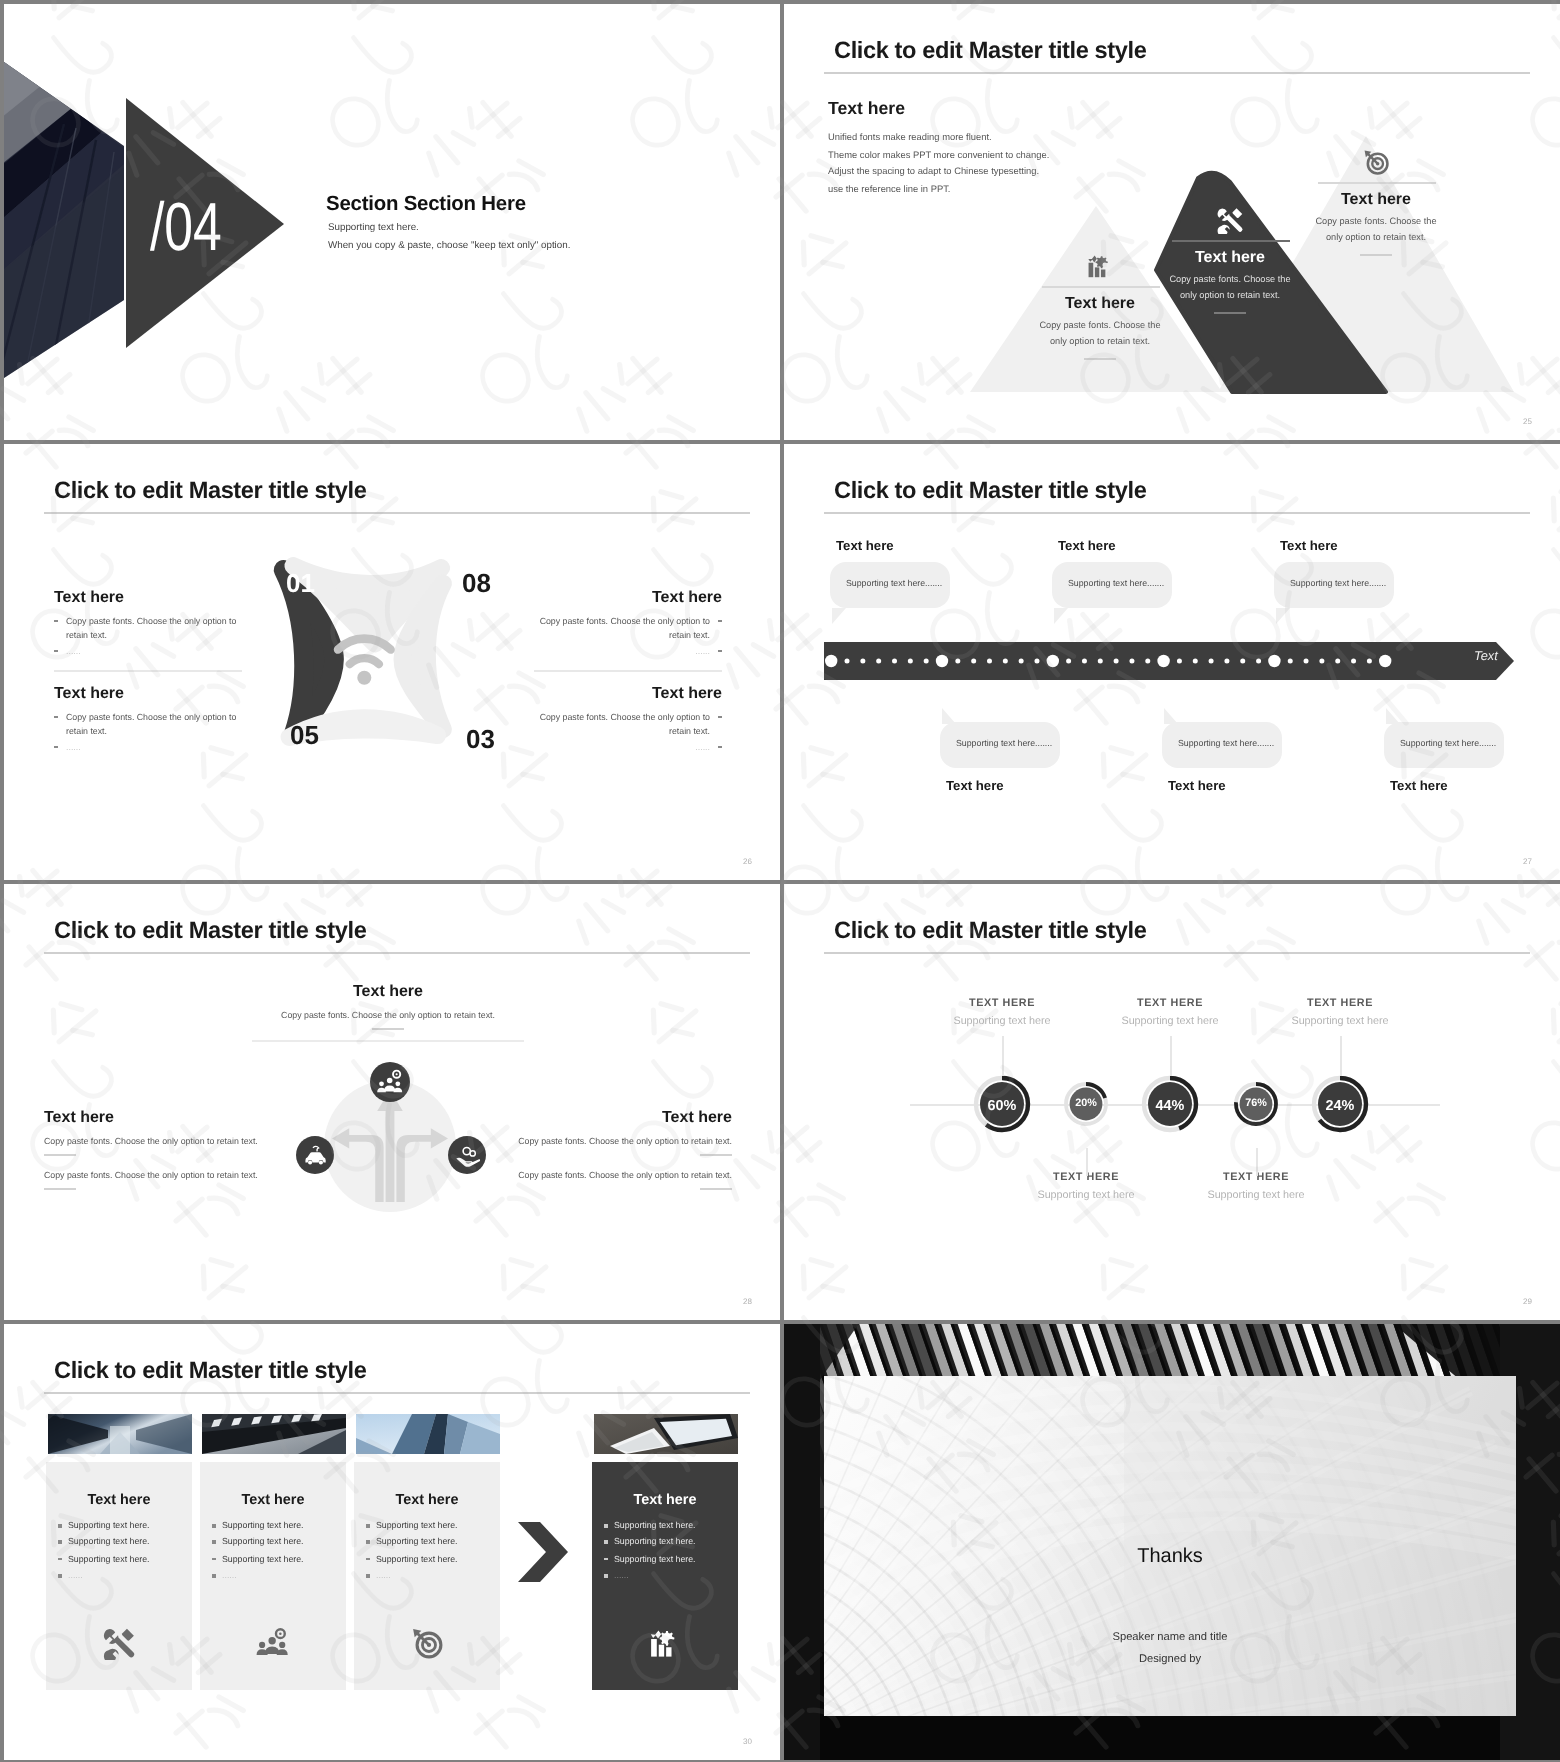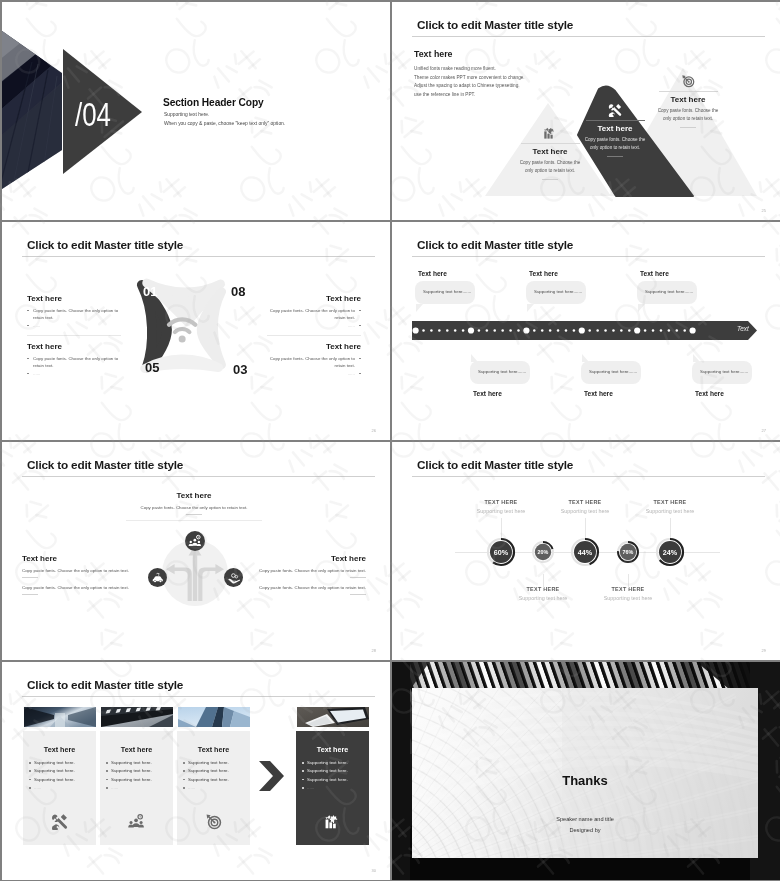--- a/index.html
+++ b/index.html
@@ -112,21 +112,21 @@
   .dark .cb .bd{background:#c9c9c9;}
   .cb.faint{color:#c6c6c6;}
   .dark .cb.faint{color:#808080;}
   .cicon{position:absolute;left:0;top:82px;width:73px;display:flex;justify-content:center;}
   .cicon svg{width:17px;height:17px;}
   
   .s8bg{position:absolute;left:0;top:0;}
   .s8panel{position:absolute;left:20px;top:26px;width:346px;height:170px;overflow:hidden;
     background:linear-gradient(118deg,#fdfdfd 0%,#f3f3f3 28%,#e3e3e3 58%,#d6d6d6 82%,#cfcfcf 100%);}
   .s8swirl{position:absolute;left:0;top:0;}
-  .s8t1{position:absolute;left:0;top:85px;width:346px;text-align:center;font-size:13px;font-weight:bold;color:#111;}
+  .s8t1{position:absolute;left:0;top:85px;width:346px;text-align:center;font-size:10px;font-weight:normal;color:#111;}
   .s8t2{position:absolute;left:0;top:100px;width:346px;text-align:center;font-size:13px;font-weight:bold;color:#111;}
   .s8s1{position:absolute;left:0;top:128px;width:346px;text-align:center;font-size:5.6px;color:#333;}
   .s8s2{position:absolute;left:0;top:139px;width:346px;text-align:center;font-size:5.6px;color:#333;}
   
   .wm{position:absolute;left:0;top:0;width:780px;height:881px;pointer-events:none;z-index:5;}
 </style>
 </head>
 <body>
 
 <div class="sheet">
@@ -157,21 +157,21 @@
         </g>
         <g stroke="#383d4e" stroke-width="0.7" opacity="0.85">
           <line x1="1" y1="232" x2="36" y2="62"></line>
           <line x1="32" y1="230" x2="55" y2="74"></line>
         </g>
         <polygon points="-20,150 60,82 60,220 -20,220" fill="#262a3a" opacity="0.35"></polygon>
       </g>
       <polygon points="61,47 61,172 140,110" fill="#3d3d3d"></polygon>
     </svg>
     <div class="s1num">/04</div>
-    <div class="s1h">Section Header Copy</div>
+    <div class="s1h">Section Section Here</div>
     <div class="s1p1">Supporting text here.</div>
     <div class="s1p2">When you copy &amp; paste, choose "keep text only" option.</div>
   </div>
   <div class="slide s2">
     <div class="mtitle">Click to edit Master title style</div>
     <div class="mrule"></div>
     <div class="s2h">Text here</div>
     <div class="s2body">
       <div>Unified fonts make reading more fluent.</div>
       <div>Theme color makes PPT more convenient to change.</div>

